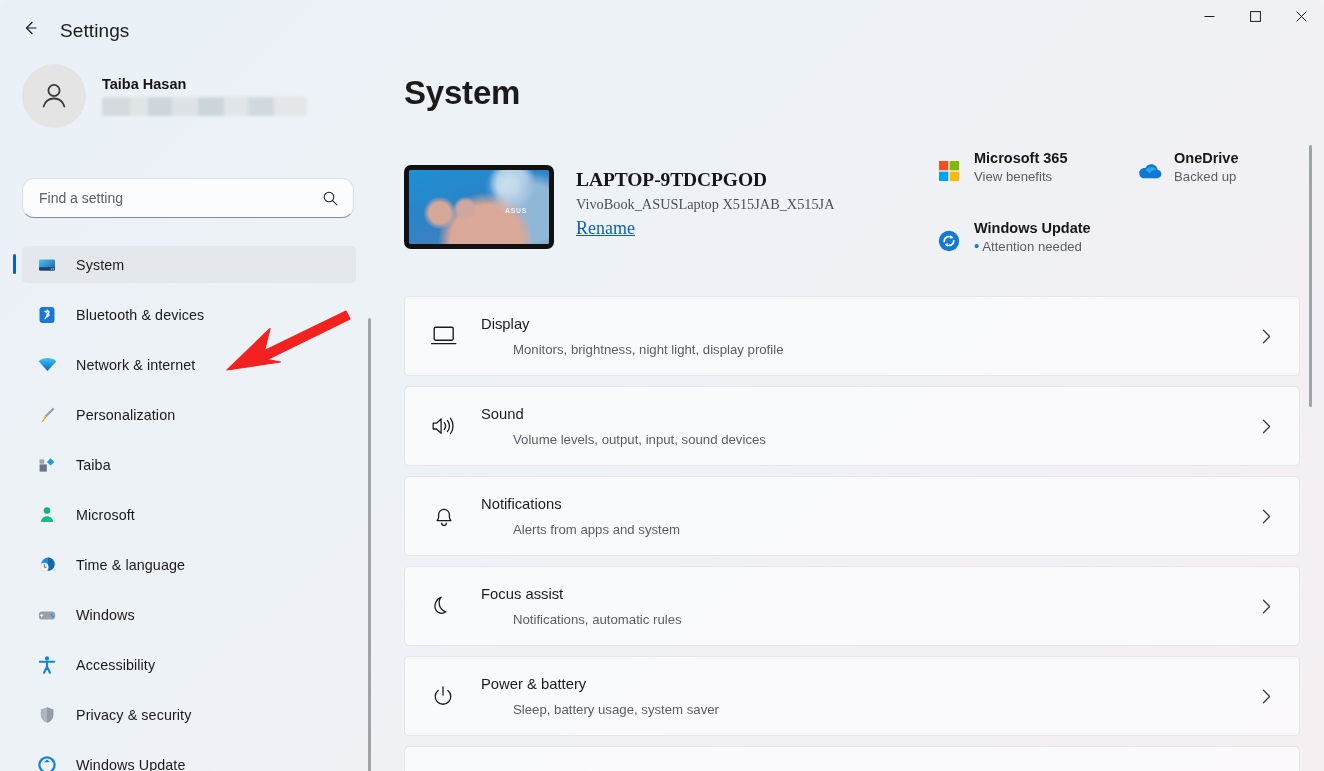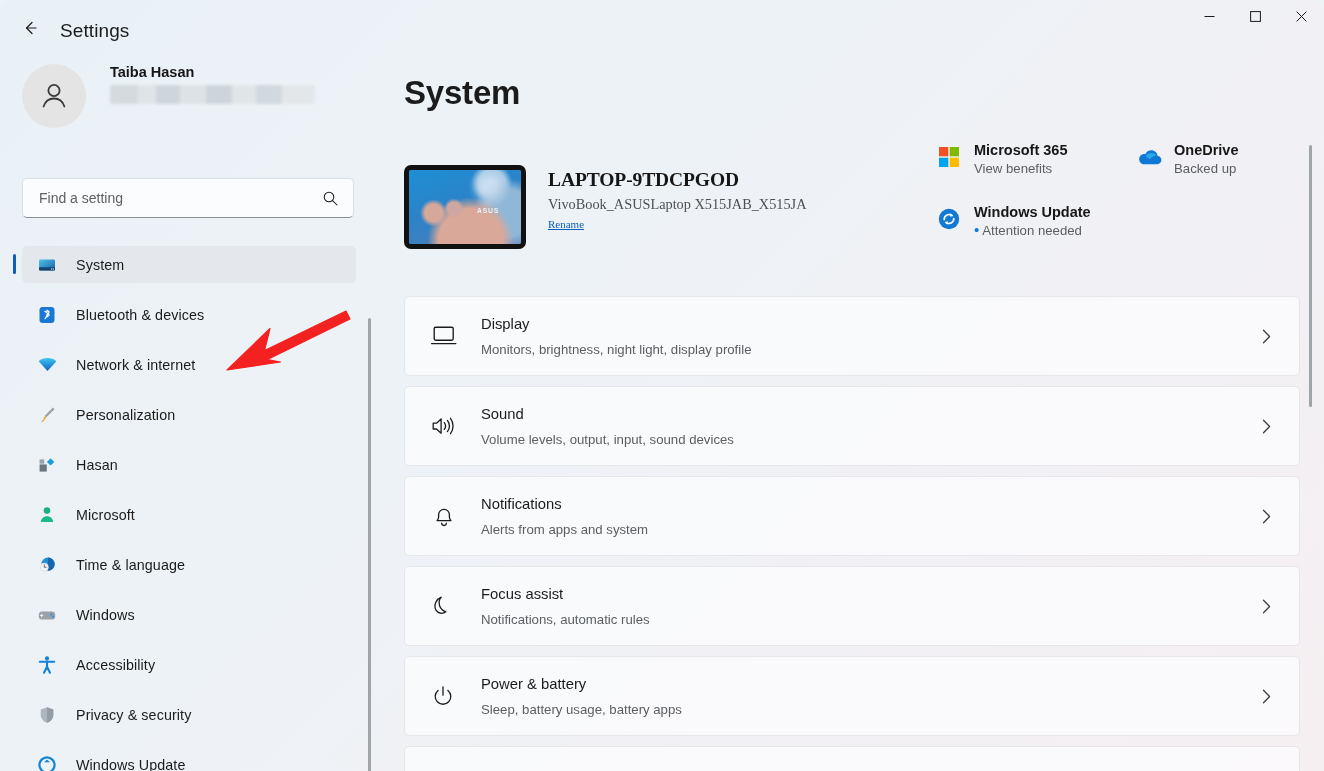--- a/index.html
+++ b/index.html
@@ -39,21 +39,21 @@
     cursor: pointer;
   }
 
   
   .sidebar {
     position: absolute; left: 0; top: 56px;
     width: 380px; height: 715px;
   }
   .account {
     position: absolute; left: 22px; top: 8px;
-    display: flex; gap: 24px;
+    display: flex; align-items: center; gap: 16px;
     cursor: pointer;
   }
   .avatar {
     width: 64px; height: 64px; border-radius: 50%;
     background: #e4e4e4;
     display: flex; align-items: center; justify-content: center;
   }
   .acct-text { display: flex; flex-direction: column; gap: 5px; }
   .acct-name { font-size: 14.5px; font-weight: bold; color: #151515; }
   .acct-email {
@@ -70,21 +70,21 @@
         #e3e7ea 172px, #e3e7ea 205px);
     filter: blur(1.4px);
     opacity: .95;
   }
   .searchbox {
     position: absolute; left: 22px; top: 122px;
     width: 332px; height: 40px;
     background: #fbfcfd;
     border: 1px solid #dbdfe3;
     border-bottom: 1px solid #8a8f94;
-    border-radius: 5px;
+    border-radius: 12px;
     display: flex; align-items: center;
     cursor: text;
   }
   .searchbox input {
     flex: 1; border: none; outline: none; background: transparent;
     font-family: "Liberation Sans", sans-serif;
     font-size: 14px; color: #1b1b1b;
     padding: 0 12px 0 16px;
   }
   .searchbox input::placeholder { color: #5d6165; }
@@ -135,21 +135,21 @@
     position: absolute; left: 24px; top: 18px;
     font-size: 33px; font-weight: bold; color: #1b1b1b;
     letter-spacing: -.2px;
   }
 
   .devicerow {
     position: absolute; left: 24px; top: 109px;
     display: flex; align-items: flex-start;
   }
   .devthumb {
-    width: 122px; height: 84px;
+    width: 150px; height: 84px;
     border: 5px solid #111; border-radius: 7px;
     overflow: hidden; position: relative;
     background: #2b7fc4;
     flex: none;
   }
   .devthumb .wall {
     position: absolute; inset: 0;
     background:
       radial-gradient(circle at 72% 22%, rgba(255,255,255,.45) 0 6%, rgba(255,255,255,0) 22%),
       radial-gradient(circle at 22% 58%, #d6a89a 0 9%, rgba(214,168,154,0) 14%),
@@ -162,30 +162,30 @@
   .devthumb .asus {
     position: absolute; right: 20px; top: 36px;
     font-size: 8px; font-weight: bold; color: #e9f2fa;
     letter-spacing: 1px; transform: scaleX(.85);
   }
   .devinfo { margin-left: 22px; padding-top: 4px; font-family: Liberation Serif, serif; }
   .devname { font-size: 19.5px; font-weight: bold; color: #161616; letter-spacing: -.1px; }
   .devmodel { font-size: 14.3px; color: #4c5054; margin-top: 5px; }
   .rename {
     display: inline-block; margin-top: 5px;
-    font-size: 11px; color: #0d5fbb; text-decoration: underline;
+    font-size: 18px; color: #0d5fbb; text-decoration: underline;
     cursor: pointer;
   }
 
   .statusgrid {
     position: absolute; left: 556px; top: 86px;
     width: 370px;
   }
   .statusrow { display: flex; }
-  .statusitem { display: flex; align-items: flex-start; cursor: pointer; }
+  .statusitem { display: flex; align-items: flex-end; cursor: pointer; margin-top: 8px; }
   .si-icon {
     width: 26px; height: 26px; flex: none;
     display: flex; align-items: center; justify-content: center;
     margin-right: 12px; margin-top: 2px;
   }
   .si-title { font-size: 14.5px; font-weight: bold; color: #171717; }
   .si-sub { font-size: 13.2px; color: #5a5e62; margin-top: 3px; }
   .si-sub .dot { color: #1279d4; font-size: 15px; line-height: 0; }
 
   .cards {
@@ -202,21 +202,21 @@
     cursor: pointer;
     position: relative;
   }
   .card-icon {
     width: 34px; flex: none;
     display: flex; align-items: center; justify-content: center;
     margin-left: 22px; margin-right: 20px;
   }
   .card-text { display: flex; flex-direction: column; gap: 10px; }
   .card-title { font-size: 14.8px; color: #1b1b1b; }
-  .card-sub { font-size: 13.2px; color: #5a5e62; }
+  .card-sub { font-size: 13.2px; color: #5a5e62; margin-left: 32px; }
   .card-chevron { position: absolute; right: 26px; display: flex; }
 
   .main-scroll {
     position: absolute; right: 12px; top: 89px;
     width: 3px; height: 262px;
     background: #9fa4a8; border-radius: 2px;
   }
 
   
   .annotation-arrow {
@@ -348,21 +348,21 @@
       <div class="navgap"></div>
 
       <div class="navitem">
         <span class="navicon">
           <svg width="20" height="20" viewBox="0 0 20 20">
             <rect x="2.6" y="9.4" width="7.2" height="7.2" fill="#6b7480"></rect>
             <rect x="2.6" y="4.4" width="4.6" height="4.3" fill="#99a2ad"></rect>
             <path d="M13.6 3.2l3.7 3.7-3.7 3.7-3.7-3.7 3.7-3.7z" fill="#1d9cdc"></path>
           </svg>
         </span>
-        <span class="navlabel">Hasan</span>
+        <span class="navlabel">Taiba</span>
       </div>
       <div class="navgap"></div>
 
       <div class="navitem">
         <span class="navicon">
           <svg width="20" height="20" viewBox="0 0 20 20">
             <circle cx="10" cy="5.6" r="3.3" fill="#17b07e"></circle>
             <path d="M3.9 17c0-3.4 2.7-5.8 6.1-5.8s6.1 2.4 6.1 5.8H3.9z" fill="#19b98a"></path>
           </svg>
         </span>
@@ -580,21 +580,21 @@
 
       <div class="card">
         <span class="card-icon">
           <svg width="26" height="24" viewBox="0 0 26 24" fill="none">
             <path d="M7.1 6.4a7.8 7.8 0 109.8 0" stroke="#1b1b1b" stroke-width="1.3" stroke-linecap="round"></path>
             <line x1="12" y1="2.8" x2="12" y2="11.2" stroke="#1b1b1b" stroke-width="1.3" stroke-linecap="round"></line>
           </svg>
         </span>
         <span class="card-text">
           <span class="card-title">Power &amp; battery</span>
-          <span class="card-sub">Sleep, battery usage, battery apps</span>
+          <span class="card-sub">Sleep, battery usage, system saver</span>
         </span>
         <span class="card-chevron">
           <svg width="13" height="17" viewBox="0 0 13 17" fill="none">
             <path d="M3.5 2.2L9.6 8.5l-6.1 6.3" stroke="#3b3b3b" stroke-width="1.25" stroke-linecap="round" stroke-linejoin="round"></path>
           </svg>
         </span>
       </div>
 
       <div class="card"></div>
     </div>

